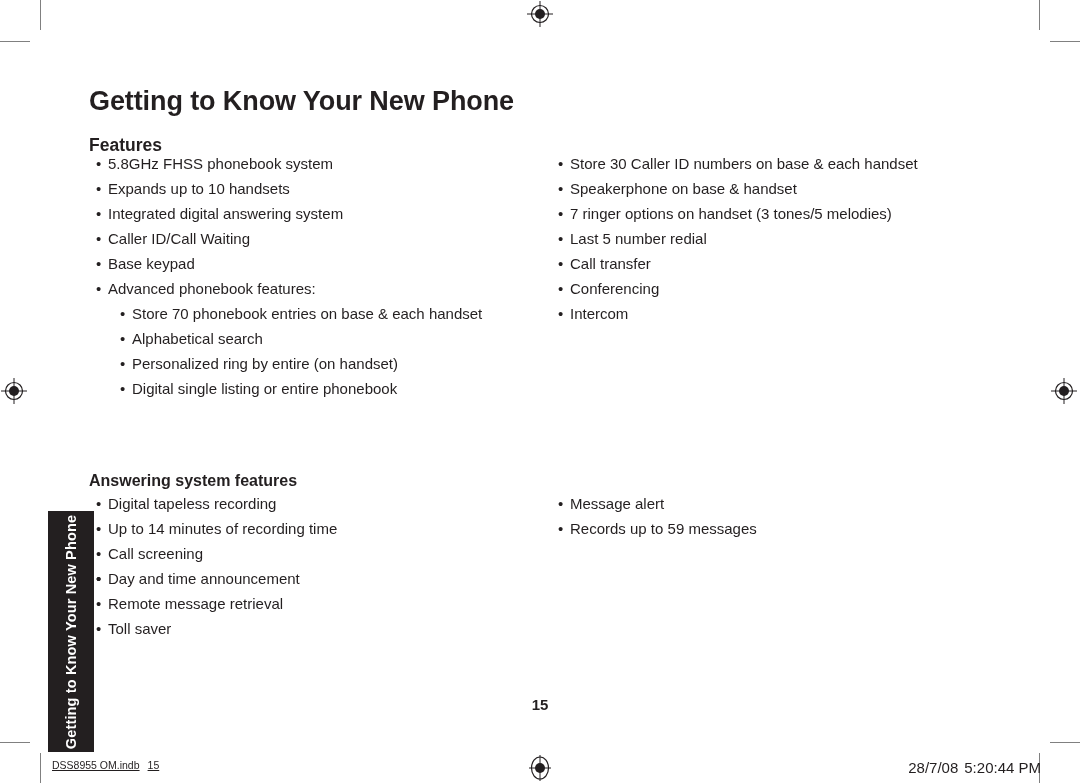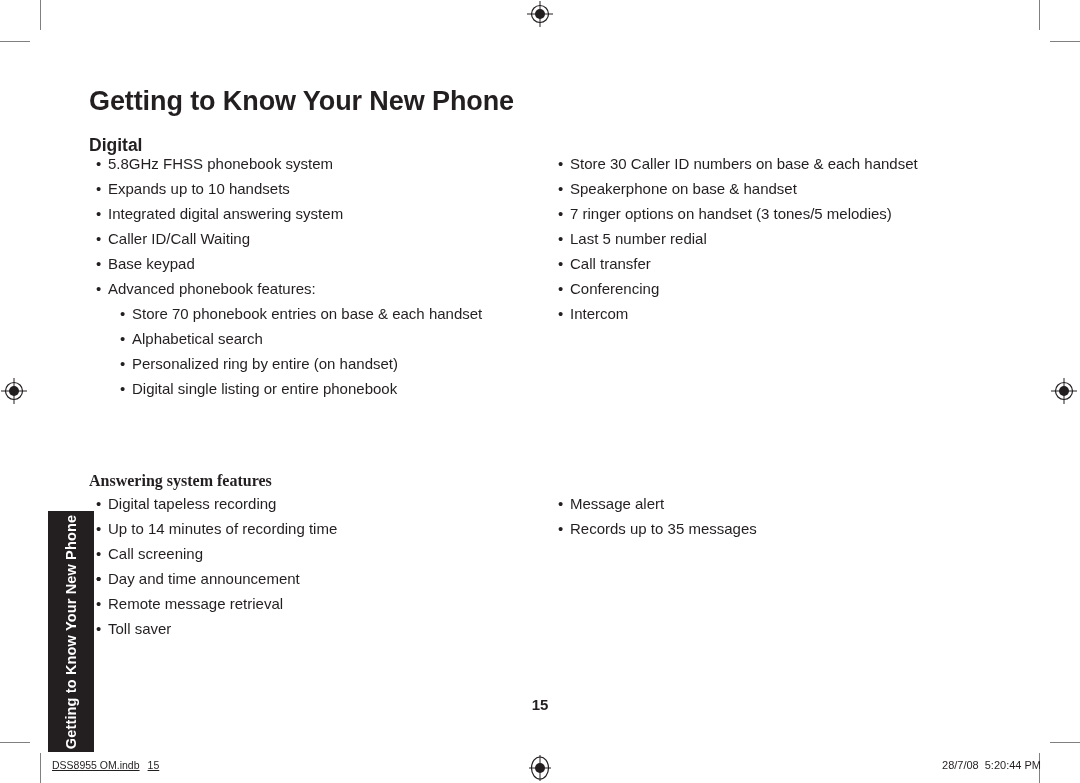--- a/index.html
+++ b/index.html
@@ -80,21 +80,21 @@
   }
 
   .section-heading {
     position: absolute;
     font-size: 17.5px;
     font-weight: bold;
     color: #231f20;
     white-space: nowrap;
   }
   #features-heading { left: 89px; top: 120px; }
-  #answering-heading { left: 89px; top: 459px; font-size: 16px; font-family: Liberation Serif, serif; }
+  #answering-heading { left: 89px; top: 459px; font-size: 16px; }
 
   .bullet-col {
     position: absolute;
     font-size: 15px;
     line-height: 25px;
     color: #231f20;
   }
   #features-left  { left: 96px;  top: 151px; width: 430px; }
   #features-right { left: 558px; top: 151px; width: 470px; }
   #answering-left  { left: 96px;  top: 491px; width: 430px; }
@@ -137,21 +137,21 @@
     font-size: 10.5px;
     color: #231f20;
     white-space: nowrap;
     text-decoration: underline;
   }
   #footer-file .sep { display: inline-block; width: 8px; }
   #footer-date {
     position: absolute;
     right: 39px;
     top: 759px;
-    font-size: 11px;
+    font-size: 15px;
     color: #231f20;
     white-space: nowrap;
   }
   #footer-date .sep { display: inline-block; width: 6px; }
 </style>
 </head>
 <body>
 
 <div id="page">
 
@@ -198,21 +198,21 @@
   </div>
 
   <div id="side-tab">
     <span id="side-tab-label">Getting to Know Your New Phone</span>
   </div>
 
   <div id="content">
 
     <h1 id="page-title">Getting to Know Your New Phone</h1>
 
-    <h2 id="features-heading" class="section-heading">Digital</h2>
+    <h2 id="features-heading" class="section-heading">Features</h2>
 
     <div id="features-left" class="bullet-col">
         <div class="bullet-item"><span class="dot">•</span><span class="bullet-text">5.8GHz FHSS phonebook system</span></div>
         <div class="bullet-item"><span class="dot">•</span><span class="bullet-text">Expands up to 10 handsets</span></div>
         <div class="bullet-item"><span class="dot">•</span><span class="bullet-text">Integrated digital answering system</span></div>
         <div class="bullet-item"><span class="dot">•</span><span class="bullet-text">Caller ID/Call Waiting</span></div>
         <div class="bullet-item"><span class="dot">•</span><span class="bullet-text">Base keypad</span></div>
         <div class="bullet-item"><span class="dot">•</span><span class="bullet-text">Advanced phonebook features:</span></div>
         <div class="bullet-item sub"><span class="dot">•</span><span class="bullet-text">Store 70 phonebook entries on base &amp; each handset</span></div>
         <div class="bullet-item sub"><span class="dot">•</span><span class="bullet-text">Alphabetical search</span></div>
@@ -235,21 +235,21 @@
         <div class="bullet-item"><span class="dot">•</span><span class="bullet-text">Digital tapeless recording</span></div>
         <div class="bullet-item"><span class="dot">•</span><span class="bullet-text">Up to 14 minutes of recording time</span></div>
         <div class="bullet-item"><span class="dot">•</span><span class="bullet-text">Call screening</span></div>
         <div class="bullet-item"><span class="dot">•</span></div>
         <div class="bullet-item"><span class="dot">•</span><span class="bullet-text">Day and time announcement</span></div>
         <div class="bullet-item"><span class="dot">•</span><span class="bullet-text">Remote message retrieval</span></div>
         <div class="bullet-item"><span class="dot">•</span><span class="bullet-text">Toll saver</span></div>
       </div>
     <div id="answering-right" class="bullet-col">
         <div class="bullet-item"><span class="dot">•</span><span class="bullet-text">Message alert</span></div>
-        <div class="bullet-item"><span class="dot">•</span><span class="bullet-text">Records up to 35 messages</span></div>
+        <div class="bullet-item"><span class="dot">•</span><span class="bullet-text">Records up to 59 messages</span></div>
       </div>
 
     <div id="page-number">15</div>
   </div>
 
   <div id="footer-file">
     <span>DSS8955 OM.indb</span><span class="sep"></span><span>15</span>
   </div>
   <div id="footer-date">
     <span>28/7/08</span><span class="sep"></span><span>5:20:44 PM</span>

